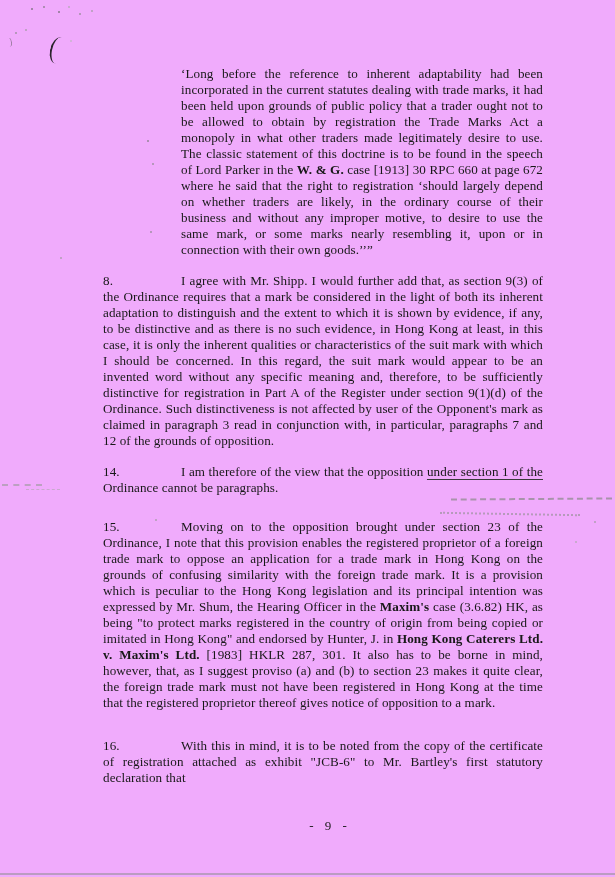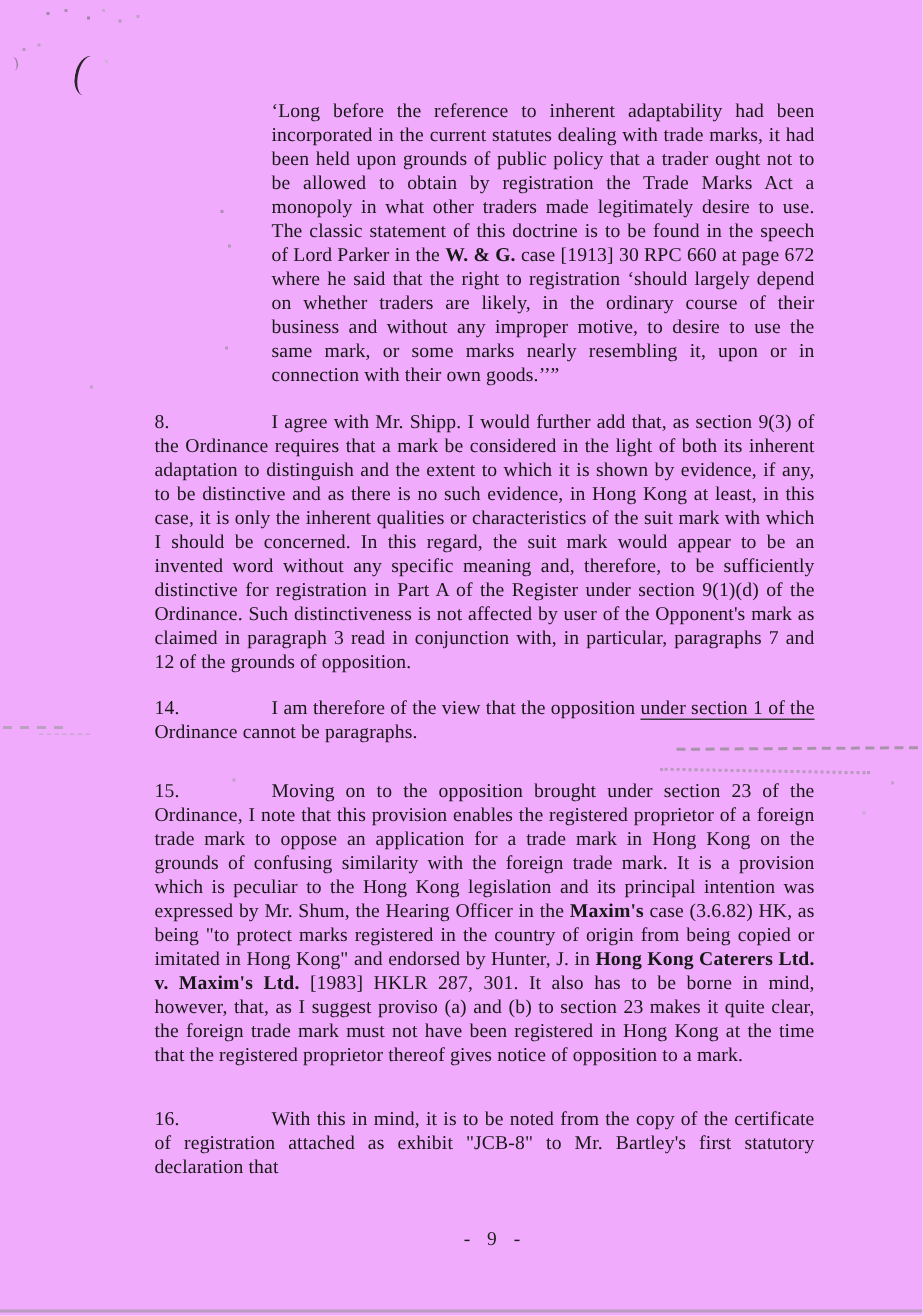--- a/index.html
+++ b/index.html
@@ -128,20 +128,20 @@
       <span class="ptext"><span>I am therefore of the view that the opposition </span><span class="hand-underline">under section 1 of the</span><span> Ordinance cannot be paragraphs.</span></span>
     </div>
 
     <div class="para numbered p15">
       <span class="num">15.</span>
       <span class="ptext"><span>Moving on to the opposition brought under section 23 of the Ordinance, I note that this provision enables the registered proprietor of a foreign trade mark to oppose an application for a trade mark in Hong Kong on the grounds of confusing similarity with the foreign trade mark.  It is a provision which is peculiar to the Hong Kong legislation and its principal intention was expressed by Mr. Shum, the Hearing Officer in the </span><span style="font-weight: 700;">Maxim's</span><span> case (3.6.82) HK, as being "to protect marks registered in the country of origin from being copied or imitated in Hong Kong" and endorsed by Hunter, J. in </span><span style="font-weight: 700;">Hong Kong Caterers Ltd. v. Maxim's Ltd.</span><span> [1983] HKLR 287, 301.  It also has to be borne in mind, however, that, as I suggest proviso (a) and (b) to section 23 makes it quite clear, the foreign trade mark must not have been registered in Hong Kong at the time that the registered proprietor thereof gives notice of opposition to a mark.</span></span>
     </div>
 
     <div class="para numbered p16">
       <span class="num">16.</span>
-      <span class="ptext"><span>With this in mind, it is to be noted from the copy of the certificate of registration attached as exhibit "JCB-8" to Mr. Bartley's first statutory declaration that</span></span>
+      <span class="ptext"><span>With this in mind, it is to be noted from the copy of the certificate of registration attached as exhibit "JCB-6" to Mr. Bartley's first statutory declaration that</span></span>
     </div>
 
   </div>
 
   <div class="footer">- 9 -</div>
 
 </div>
 
 </body></html>

